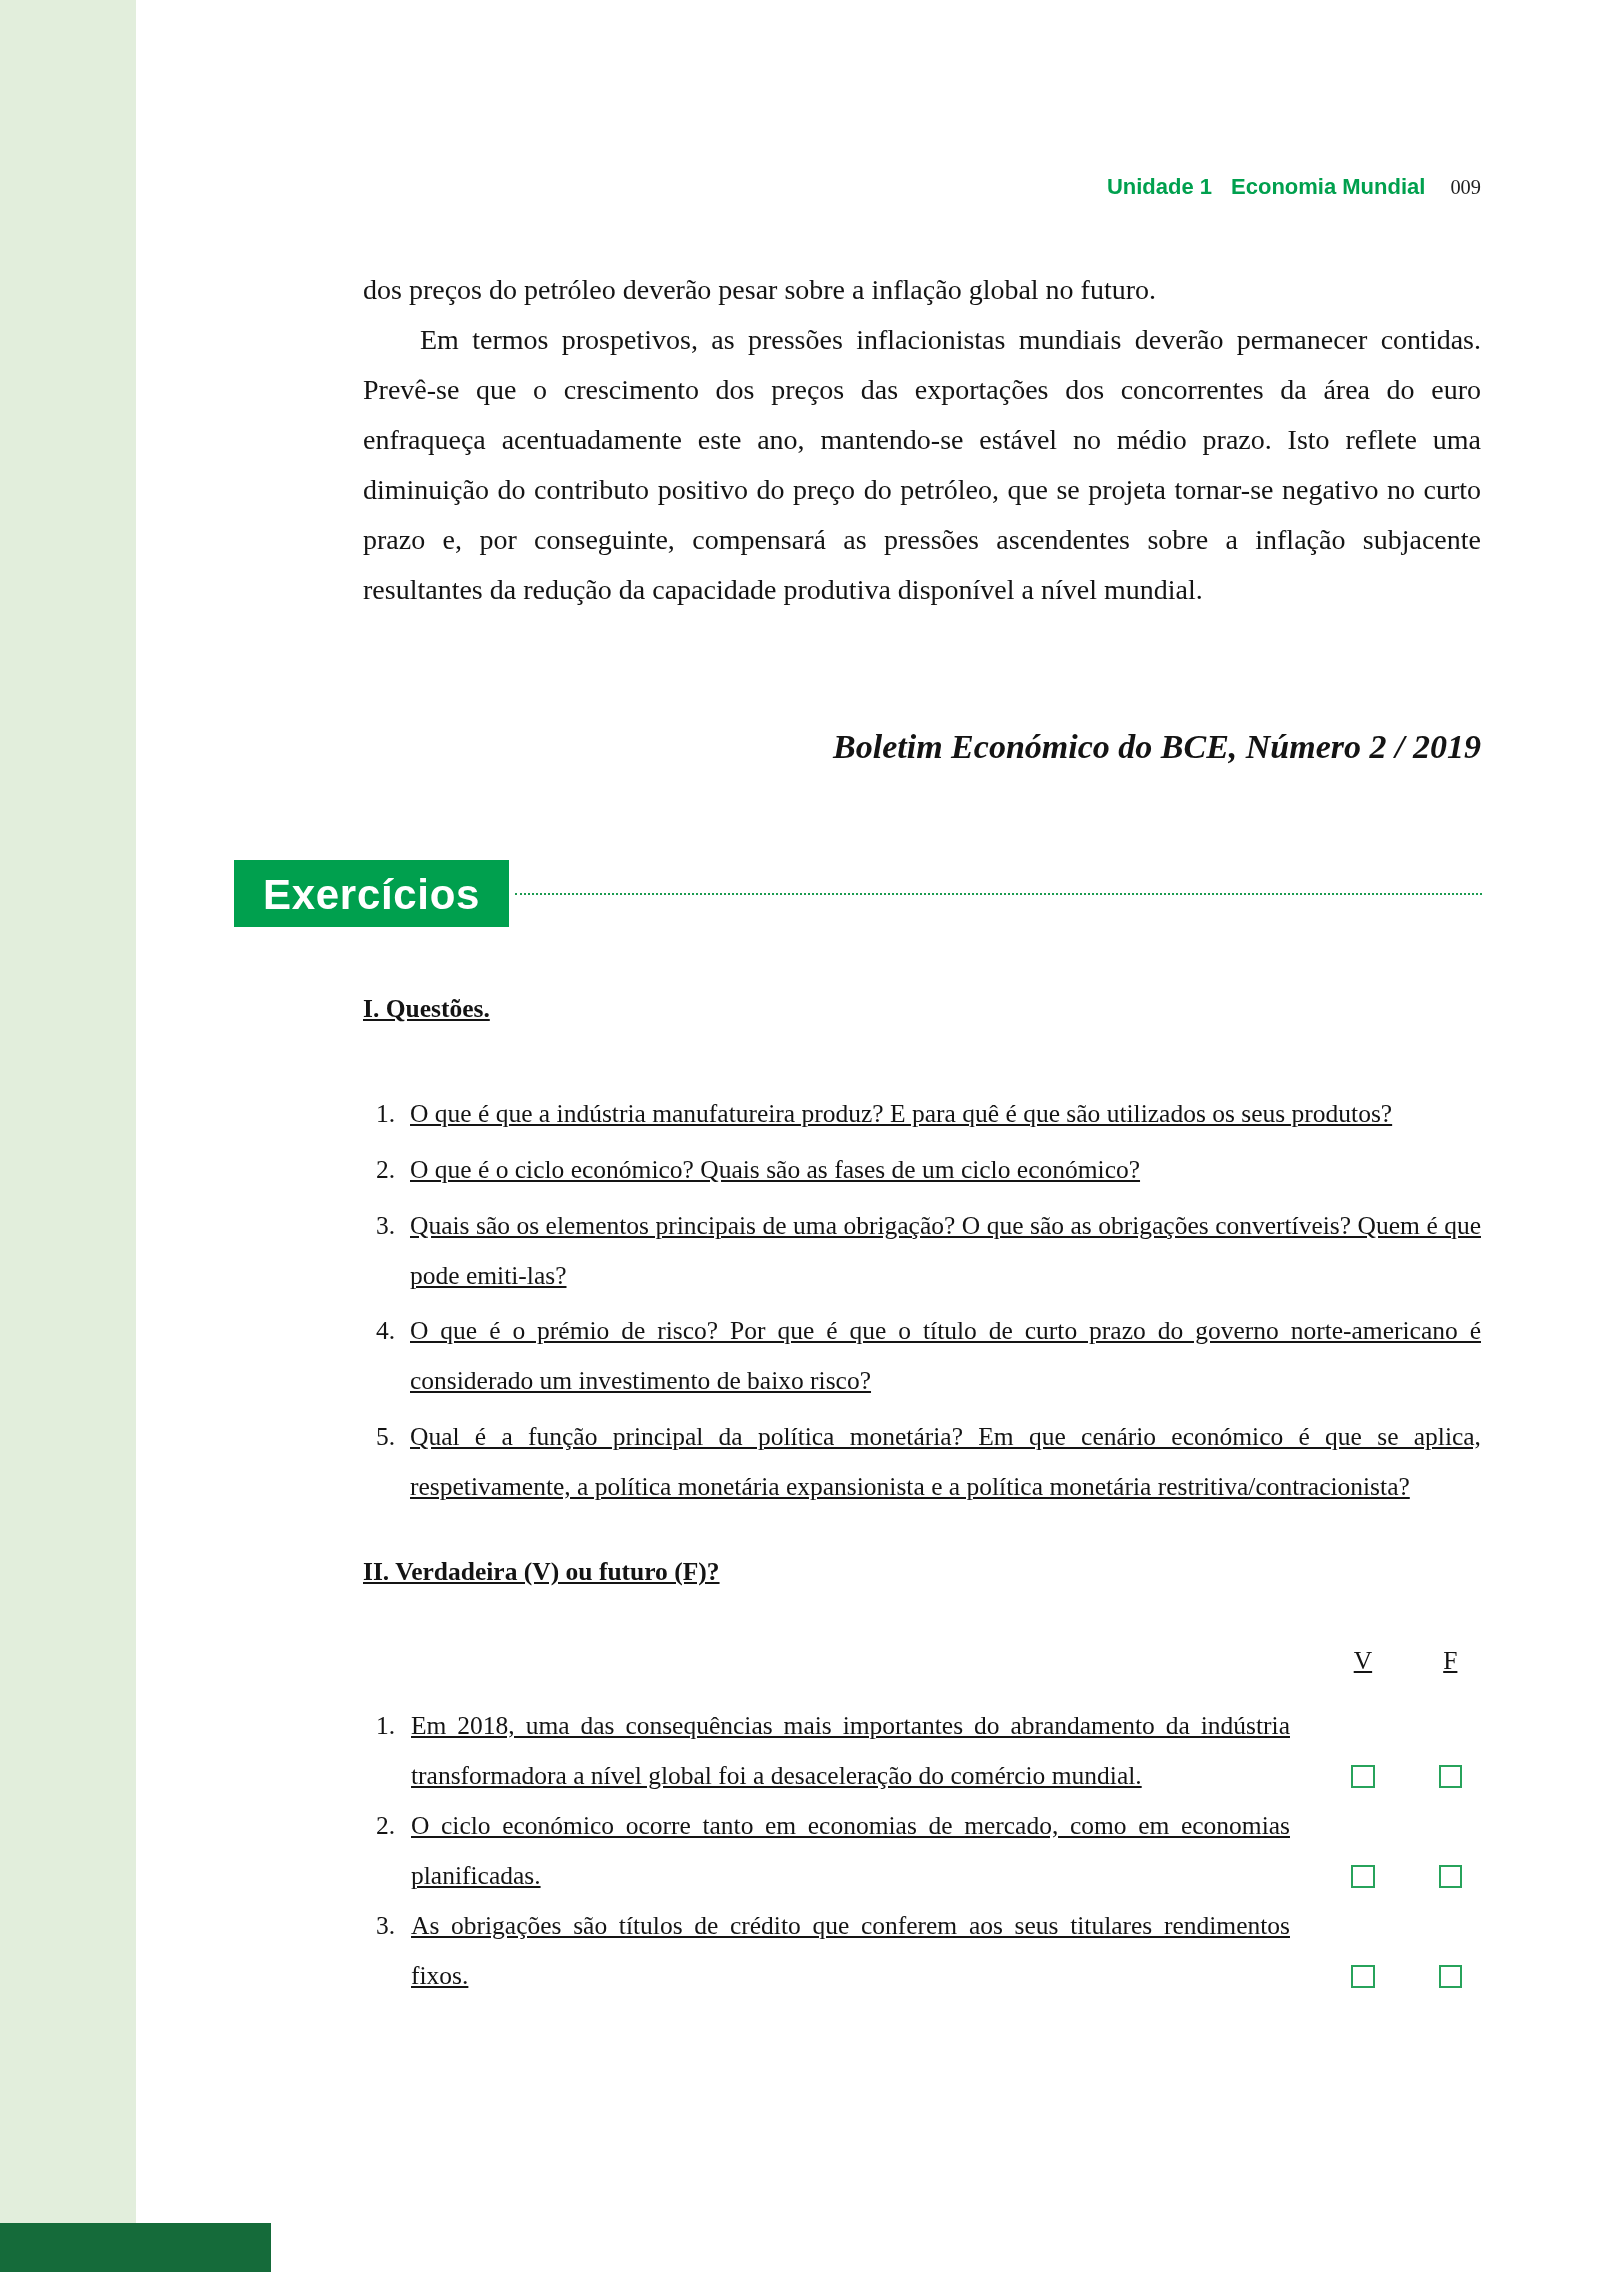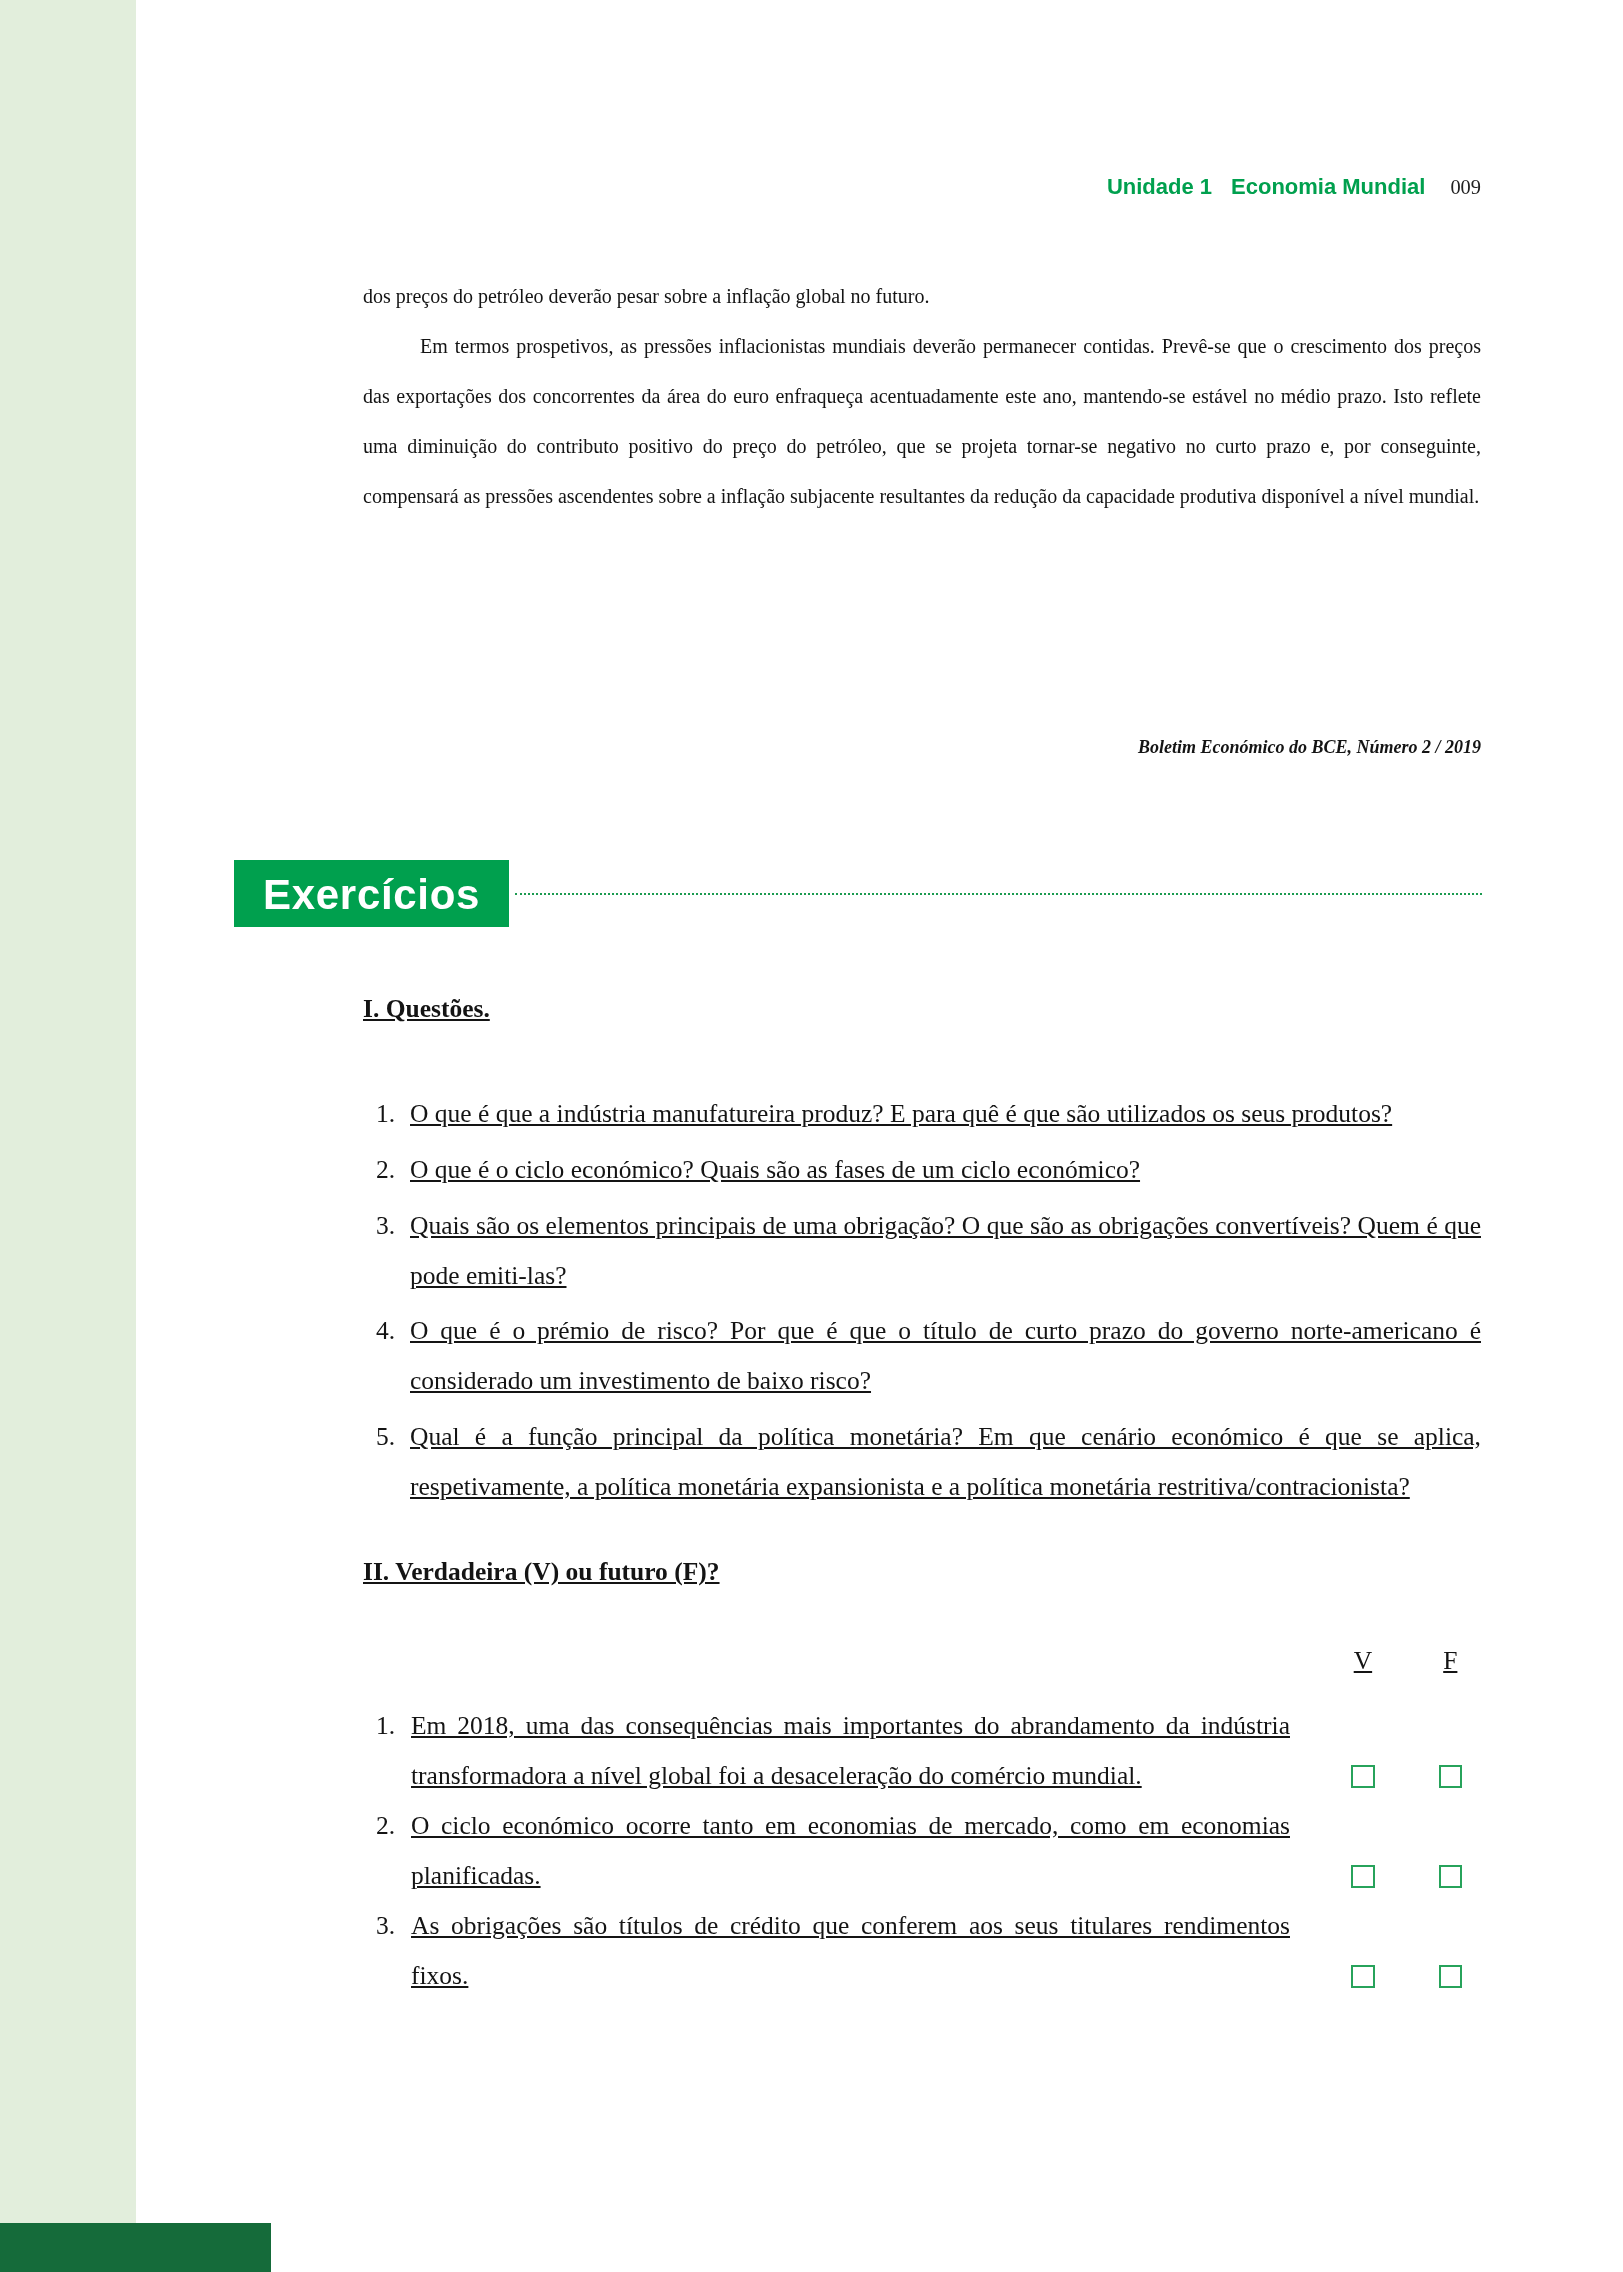--- a/index.html
+++ b/index.html
@@ -36,30 +36,30 @@
   }
   .header .unit { margin-right:19px; }
   .header .chapter { margin-right:25px; }
   .header .pagenum {
     color:#222; font-weight:normal;
     font-family:"Liberation Serif", serif;
     font-size:20.4px;
   }
   
   .intro {
-    position:absolute; left:363px; top:271px; width:1118px;
-    font-size:20px; line-height:50px;
+    position:absolute; left:363px; top:265px; width:1118px;
+    font-size:28px; line-height:50px;
     text-align:justify;
   }
   .intro p.indent { text-indent:57px; }
   .attribution {
     position:absolute; left:363px; top:731px; width:1118px;
     text-align:right;
     font-weight:bold; font-style:italic;
-    font-size:18px; line-height:32px;
+    font-size:34px; line-height:32px;
   }
   
   .banner-row {
     position:absolute; left:234px; top:860px;
     width:1248px; height:67px;
     display:flex; align-items:center;
   }
   .banner {
     background:#00a04e;
     color:#ffffff;

